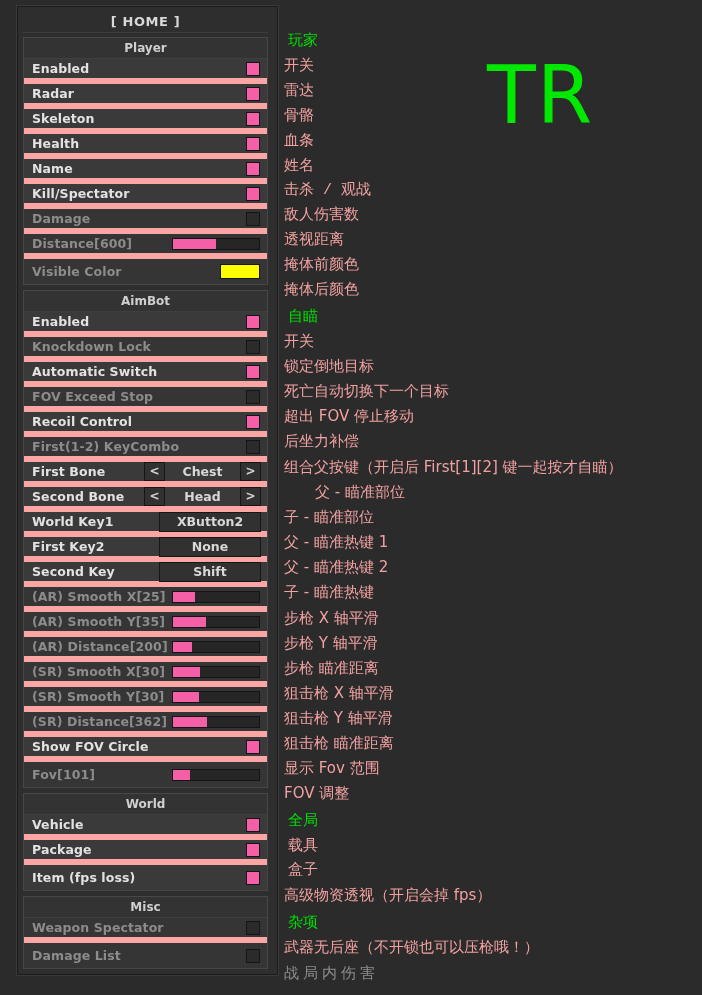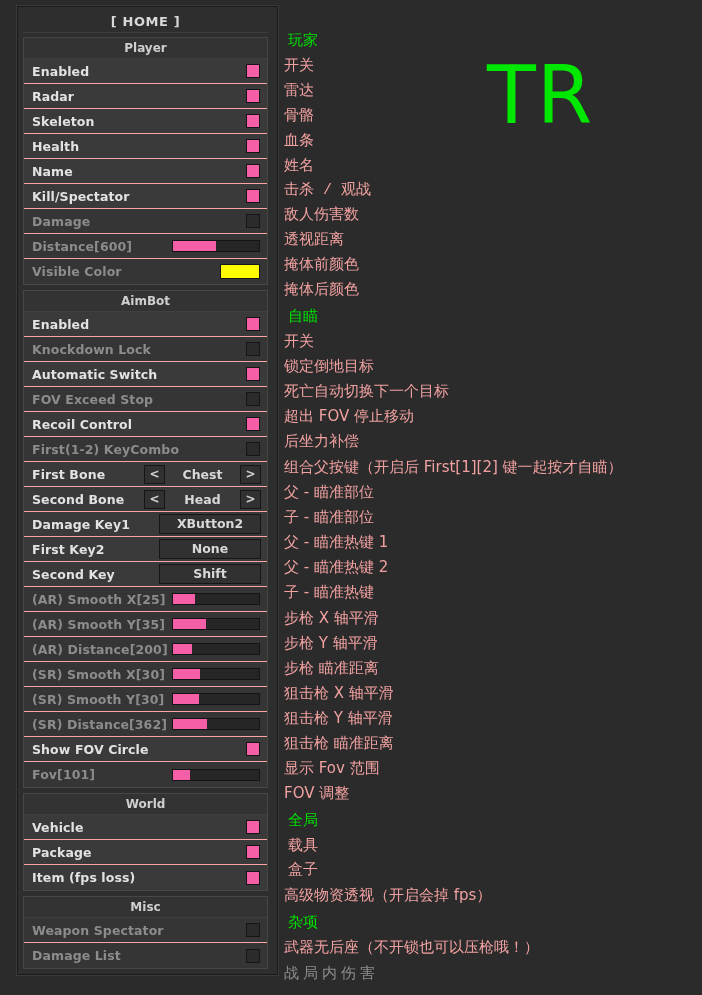--- a/index.html
+++ b/index.html
@@ -61,21 +61,21 @@
     background: #333333;
     border-bottom: 1px solid #3f3f3f;
   }
 
   .row {
     position: relative;
     display: flex;
     align-items: center;
     height: 25px;
     padding: 0 5px 0 8px;
-    border-bottom: 1px solid #fca5a5;
+    border-bottom: 6px solid #fca5a5;
     background: #3a3a3a;
   }
   .row:last-child { border-bottom: none; }
   .row.off { background: #353535; }
 
   .row-label {
     flex: 0 0 auto;
     font-size: 12.5px;
     font-weight: bold;
     color: #e2e2e2;
@@ -304,21 +304,21 @@
           <div class="row">
             <span class="row-label">Second Bone</span>
             <span class="spacer"></span>
             <span class="stepper">
               <span class="step-btn">&lt;</span>
               <span class="step-value">Head</span>
               <span class="step-btn">&gt;</span>
             </span>
           </div>
           <div class="row">
-            <span class="row-label">Damage Key1</span>
+            <span class="row-label">World Key1</span>
             <span class="spacer"></span>
             <span class="keybox">XButton2</span>
           </div>
           <div class="row">
             <span class="row-label">First Key2</span>
             <span class="spacer"></span>
             <span class="keybox">None</span>
           </div>
           <div class="row">
             <span class="row-label">Second Key</span>
@@ -428,21 +428,21 @@
       <div class="anno" style="top: 232px;">透视距离</div>
       <div class="anno" style="top: 257px;">掩体前颜色</div>
       <div class="anno" style="top: 282px;">掩体后颜色</div>
       <div class="anno section" style="top: 309px;">自瞄</div>
       <div class="anno" style="top: 334px;">开关</div>
       <div class="anno" style="top: 359px;">锁定倒地目标</div>
       <div class="anno" style="top: 384px;">死亡自动切换下一个目标</div>
       <div class="anno" style="top: 409px;">超出 FOV 停止移动</div>
       <div class="anno" style="top: 434px;">后坐力补偿</div>
       <div class="anno" style="top: 460px;">组合父按键（开启后 First[1][2] 键一起按才自瞄）</div>
-      <div class="anno" style="top: 485px;">父 - 瞄准部位</div>
+      <div class="anno" style="top: 485px; margin-left: 31px;">父 - 瞄准部位</div>
       <div class="anno" style="top: 510px;">子 - 瞄准部位</div>
       <div class="anno" style="top: 535px;">父 - 瞄准热键 1</div>
       <div class="anno" style="top: 560px;">父 - 瞄准热键 2</div>
       <div class="anno" style="top: 585px;">子 - 瞄准热键</div>
       <div class="anno" style="top: 611px;">步枪 X 轴平滑</div>
       <div class="anno" style="top: 636px;">步枪 Y 轴平滑</div>
       <div class="anno" style="top: 661px;">步枪 瞄准距离</div>
       <div class="anno" style="top: 686px;">狙击枪 X 轴平滑</div>
       <div class="anno" style="top: 711px;">狙击枪 Y 轴平滑</div>
       <div class="anno" style="top: 736px;">狙击枪 瞄准距离</div>

